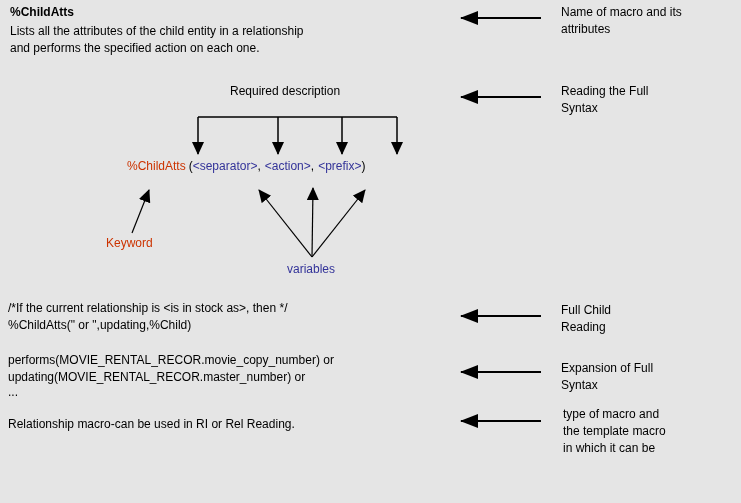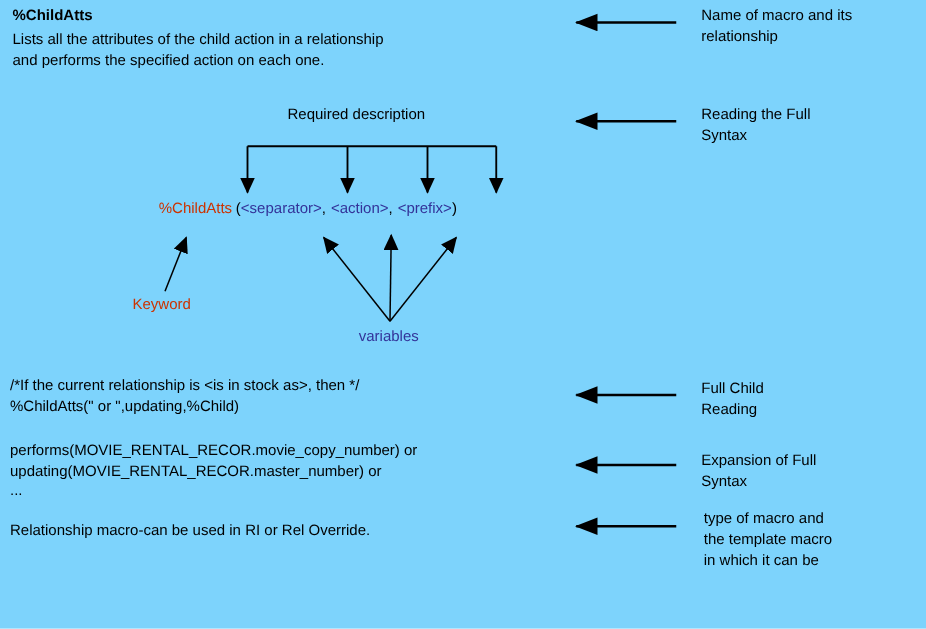--- a/index.html
+++ b/index.html
@@ -1,20 +1,20 @@
 <!DOCTYPE html>
 <html style="--ink: #000000; --kw: #cc3300; --var: #333399;"><head>
 <meta charset="utf-8">
 <style>
   * { margin:0; padding:0; box-sizing:border-box; }
   html, body { background:#ffffff; }
   .canvas {
     position:relative;
     width:741px; height:503px;
-    background:#7dd3fc;
+    background:#e5e5e5;
     font-family:"Liberation Sans", sans-serif;
     font-size:12px;
     color:var(--ink, #000);
     overflow:hidden;
   }
   .abs { position:absolute; white-space:nowrap; line-height:17px; }
   .title { font-weight:bold; }
   .kw  { color:var(--kw,  #cc3300); }
   .vbl { color:var(--var, #333399); }
   .pl  { margin-left:3px; }
@@ -60,40 +60,40 @@
     <g stroke-width="2">
       <line x1="541" y1="18" x2="461" y2="18" marker-end="url(#ahBig)"></line>
       <line x1="541" y1="97" x2="461" y2="97" marker-end="url(#ahBig)"></line>
       <line x1="541" y1="316" x2="461" y2="316" marker-end="url(#ahBig)"></line>
       <line x1="541" y1="372" x2="461" y2="372" marker-end="url(#ahBig)"></line>
       <line x1="541" y1="421" x2="461" y2="421" marker-end="url(#ahBig)"></line>
     </g>
   </svg>
 
   <div class="abs title" style="left:10px;top:4px">%ChildAtts</div>
-  <div class="abs" style="left:10px;top:23px">Lists all the attributes of the child action in a relationship</div>
+  <div class="abs" style="left:10px;top:23px">Lists all the attributes of the child entity in a relationship</div>
   <div class="abs" style="left:10px;top:40px">and performs the specified action on each one.</div>
 
   <div class="abs" style="left:230px;top:83px">Required description</div>
 
   <div class="abs" style="left:127px;top:158px"><span class="kw">%ChildAtts</span><span class="pl">(</span><span class="vbl">&lt;separator&gt;</span><span class="cm">,</span><span class="vbl">&lt;action&gt;</span><span class="cm">,</span><span class="vbl">&lt;prefix&gt;</span><span>)</span></div>
 
   <div class="abs kw" style="left:106px;top:235px">Keyword</div>
   <div class="abs vbl" style="left:287px;top:261px">variables</div>
 
   <div class="abs" style="left:8px;top:300px">/*If the current relationship is &lt;is in stock as&gt;, then */</div>
   <div class="abs" style="left:8px;top:317px">%ChildAtts(" or ",updating,%Child)</div>
   <div class="abs" style="left:8px;top:352px">performs(MOVIE_RENTAL_RECOR.movie_copy_number) or</div>
   <div class="abs" style="left:8px;top:369px">updating(MOVIE_RENTAL_RECOR.master_number) or</div>
   <div class="abs" style="left:8px;top:384px">...</div>
-  <div class="abs" style="left:8px;top:416px">Relationship macro-can be used in RI or Rel Override.</div>
+  <div class="abs" style="left:8px;top:416px">Relationship macro-can be used in RI or Rel Reading.</div>
 
   <div class="ann" style="left:561px;top:4px">
     <div>Name of macro and its</div>
-    <div>relationship</div>
+    <div>attributes</div>
   </div>
 
   <div class="ann" style="left:561px;top:83px">
     <div>Reading the Full</div>
     <div>Syntax</div>
   </div>
 
   <div class="ann" style="left:561px;top:302px">
     <div>Full Child</div>
     <div>Reading</div>

